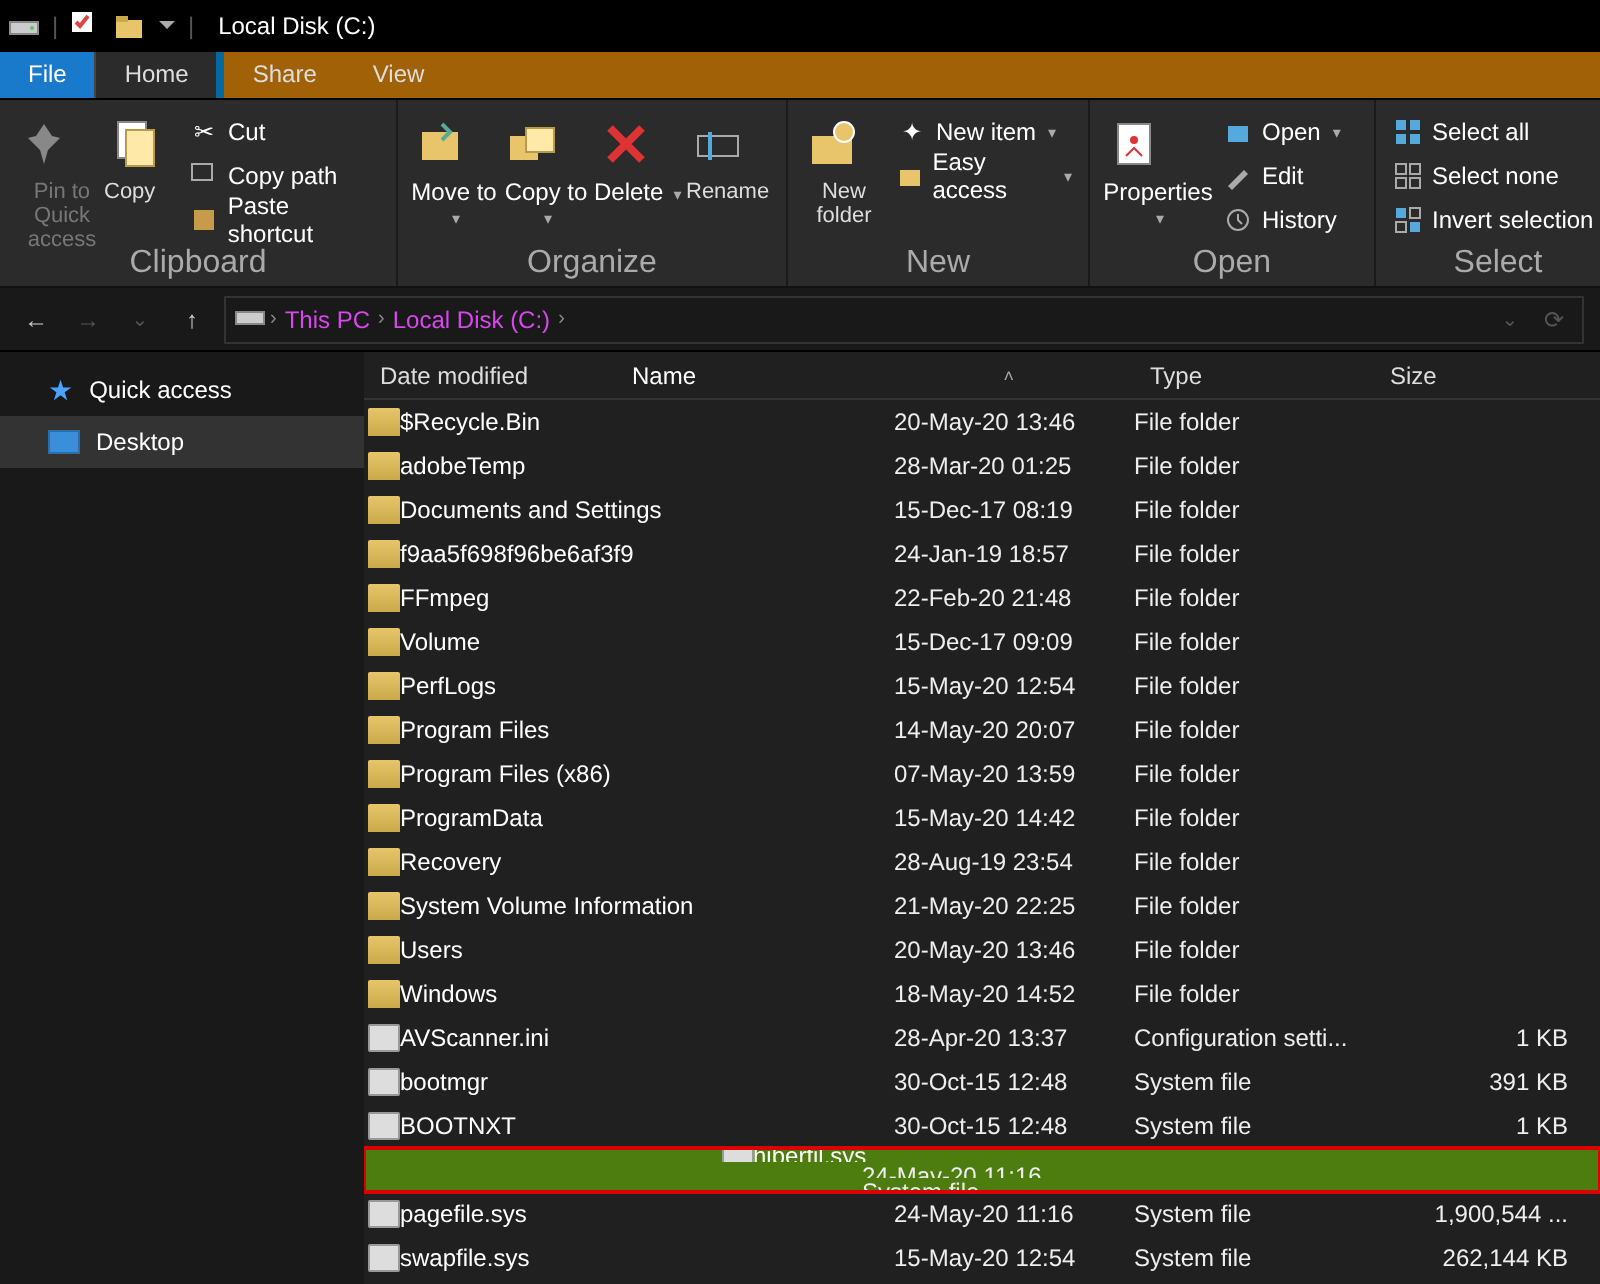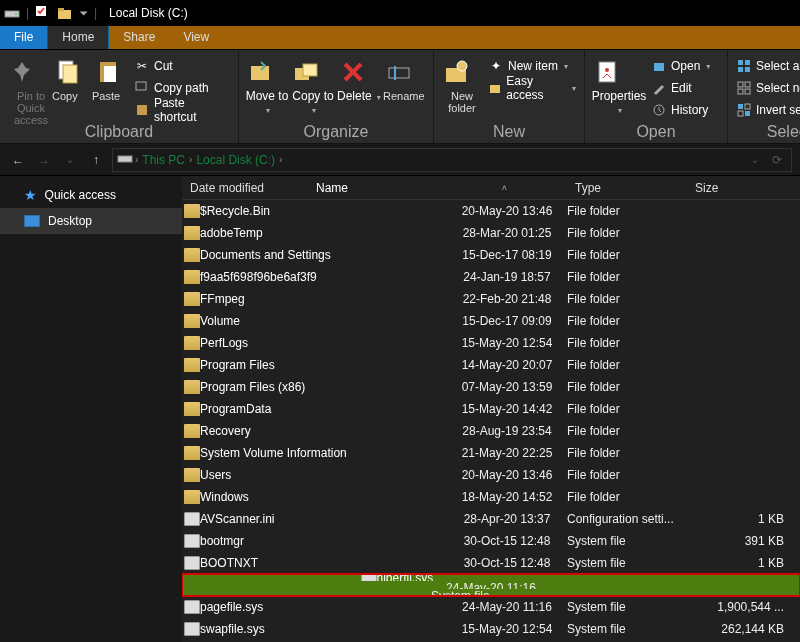--- a/index.html
+++ b/index.html
@@ -4,57 +4,57 @@
 <style>
 * { margin:0; padding:0; box-sizing:border-box; font-family:"Segoe UI",Arial,sans-serif; font-size:12px; color:#fff; }
 body { background:#000; width:800px; height:642px; overflow:hidden; user-select:none; }
 .titlebar { height:26px; background:#000; display:flex; align-items:center; padding:0 4px; gap:6px;}
 .titlebar .ticon { width:16px; height:16px; display:flex; align-items:center; justify-content:center; }
 .titlebar .sep { color:#555; }
 .titlebar .ttl { margin-left:6px; font-size:12px; }
 .tabs { height:24px; background:#a16207; display:flex; border-bottom:1px solid #000;}
 .tab { padding:4px 14px 0; font-size:12px; color:#ddd; cursor:default;}
 .tab.blue { background:#1979ca; color:#fff; }
-.tab.active { background:#2b2b2b; border-left:1px solid #444; border-right:1px solid #0369a1; }
+.tab.active { background:#2b2b2b; border-left:1px solid #444; border-right:4px solid #0369a1; }
 .ribbon { height:94px; background:#2b2b2b; display:flex; border-bottom:1px solid #111;}
 .group { border-right:1px solid #1a1a1a; display:flex; flex-direction:column; padding:4px 6px 0; position:relative;}
 .group-label { position:absolute; bottom:2px; left:0; right:0; text-align:center; font-size:16px; color:#aaa;}
 .group-body { display:flex; flex:1; gap:2px;}
 .rbtn { display:flex; flex-direction:column; align-items:flex-start; justify-content:flex-start; width:44px; padding-top:2px; gap:2px; cursor:default;}
 .rbtn .ic { width:32px; height:32px; display:flex; align-items:center; justify-content:center;}
 .rbtn .lbl { font-size:11px; color:#ddd; text-align:center; line-height:1.1;}
 .rbtn .lbl.dim { color:#777;}
 .vlist { display:flex; flex-direction:column; gap:2px; padding-top:2px;}
 .vitem { display:flex; align-items:center; gap:4px; font-size:11px; color:#ddd; height:20px; padding:0 2px;}
 .vitem .sic { width:16px; height:16px; display:flex; align-items:center; justify-content:center;}
 .arr { font-size:8px; color:#aaa; margin-left:2px;}
 .addrbar { height:32px; background:#191919; display:flex; align-items:center; padding:0 8px; gap:6px; border-bottom:1px solid #000;}
 .navarr { width:20px; height:20px; display:flex; align-items:center; justify-content:center; color:#ccc;}
 .navarr.dim { color:#555;}
 .addrbox { flex:1; height:24px; background:#191919; border:1px solid #333; display:flex; align-items:center; padding:0 4px; gap:2px;}
-.crumb { font-size:12px; color:#15803d; padding:0 2px;}
+.crumb { font-size:12px; color:#d946ef; padding:0 2px;}
 .csep { color:#888; font-size:10px;}
 .main { display:flex; height:466px; background:#202020;}
 .sidebar { width:182px; background:#191919; padding-top:6px;}
 .sitem { display:flex; align-items:center; gap:8px; height:26px; padding-left:24px; font-size:12px; color:#fff;}
 .sitem.sel { background:#333;text-align:right;}
 .content { flex:1; display:flex; flex-direction:column;}
 .cols { display:flex; height:24px; border-bottom:1px solid #333;}
 .col { font-size:12px; color:#ddd; display:flex; align-items:center; padding-left:8px;}
 .col.name { width:265px; padding-left:14px;}
 .col.date { width:120px;}
 .col.type { width:120px;}
 .col.size { flex:1;}
 .sorti { margin-left:auto; margin-right:60px; color:#aaa; font-size:9px;}
 .rows { overflow:hidden;}
 .row { display:flex; height:22px; align-items:center;}
 .row.sel { background:#4d7c0f; outline:2px solid #d00; outline-offset:-1px;flex-direction:column;}
 .row .c { font-size:12px; color:#eee; white-space:nowrap; overflow:hidden; text-overflow:ellipsis;}
 .row .cname { width:265px; display:flex; align-items:center; gap:0; padding-left:2px;}
-.row .cdate { width:120px;text-align:center;}
+.row .cdate { width:120px;}
 .row .ctype { width:120px;}
 .row .csize { flex:1; text-align:right; padding-right:16px;}
 .ficon { width:16px; height:14px; flex-shrink:0;}
 .folder-ic { background:linear-gradient(#e8c56b,#caa94a); border-radius:1px 1px 0 0; position:relative;}
 .folder-ic:before { content:""; position:absolute; top:-3px; left:0; width:7px; height:3px; background:#caa94a; border-radius:1px 1px 0 0;}
 .file-ic { background:#ddd; border:1px solid #999; border-radius:1px;}
 .star-ic { color:#4aa3ff; font-size:14px;}
 .desk-ic { width:16px; height:12px; background:#3a8fd8; border:1px solid #2a6fa8;}
 .ribbon svg { display:block;}
 </style>
@@ -106,29 +106,20 @@
       </div>
       <div class="rbtn" style="width:38px;">
         <span class="ic">
             <svg width="28" height="28">
               <rect x="5" y="3" width="14" height="18" fill="#fff" stroke="#888"></rect>
               <rect x="9" y="7" width="14" height="18" fill="#ffe9a8" stroke="#b89b4a"></rect>
             </svg>
           </span>
         <span class="lbl">Copy</span>
       </div>
-      <div class="rbtn" style="width:38px;">
-        <span class="ic">
-            <svg width="28" height="28">
-              <rect x="6" y="4" width="16" height="20" fill="#c69b4a"></rect>
-              <rect x="10" y="8" width="12" height="16" fill="#fff"></rect>
-            </svg>
-          </span>
-        <span class="lbl">Paste</span>
-      </div>
       <div class="vlist" style="width:100px;">
         <div class="vitem">
             <span class="sic">✂</span>
             <span>Cut</span>
           </div>
         <div class="vitem">
             <span class="sic">
               <svg width="14" height="14">
                 <rect x="1" y="1" width="10" height="8" fill="none" stroke="#aaa"></rect>
               </svg>

